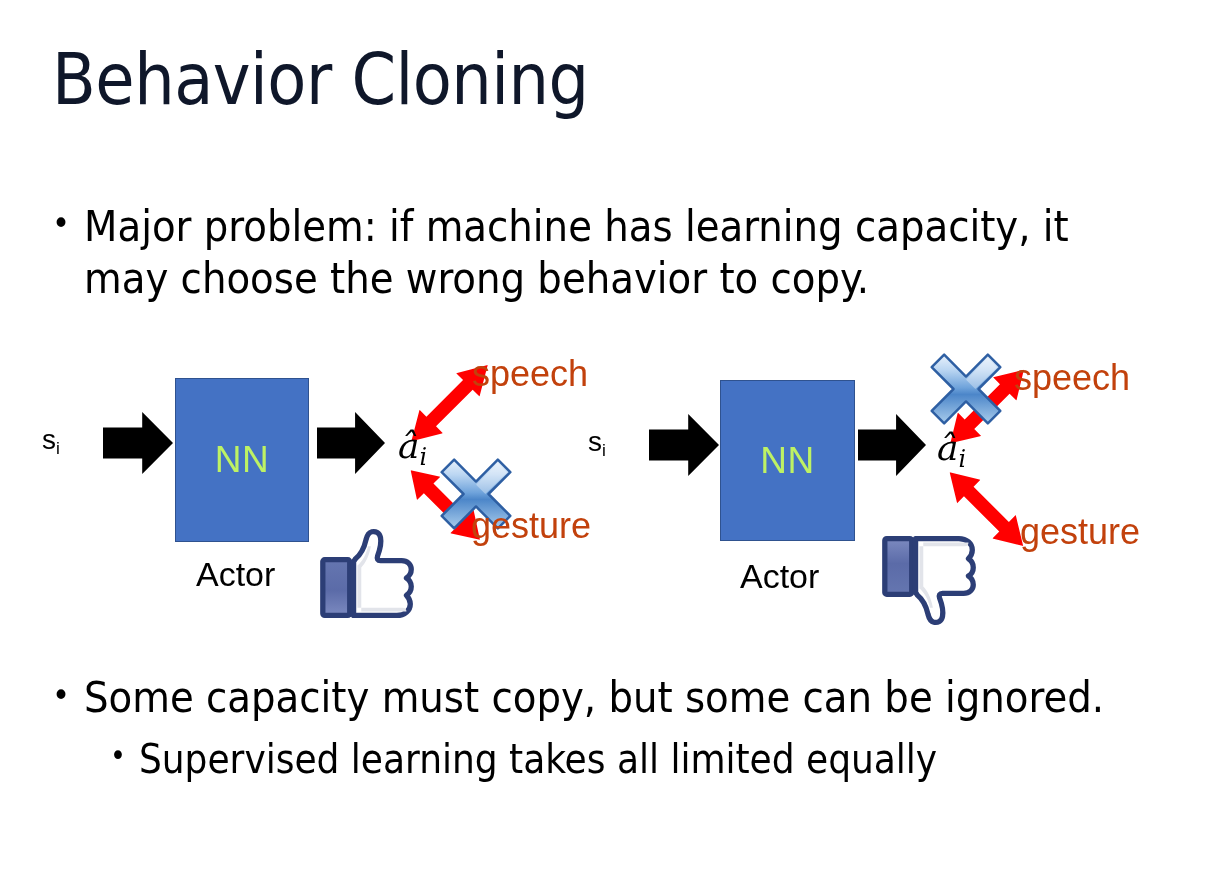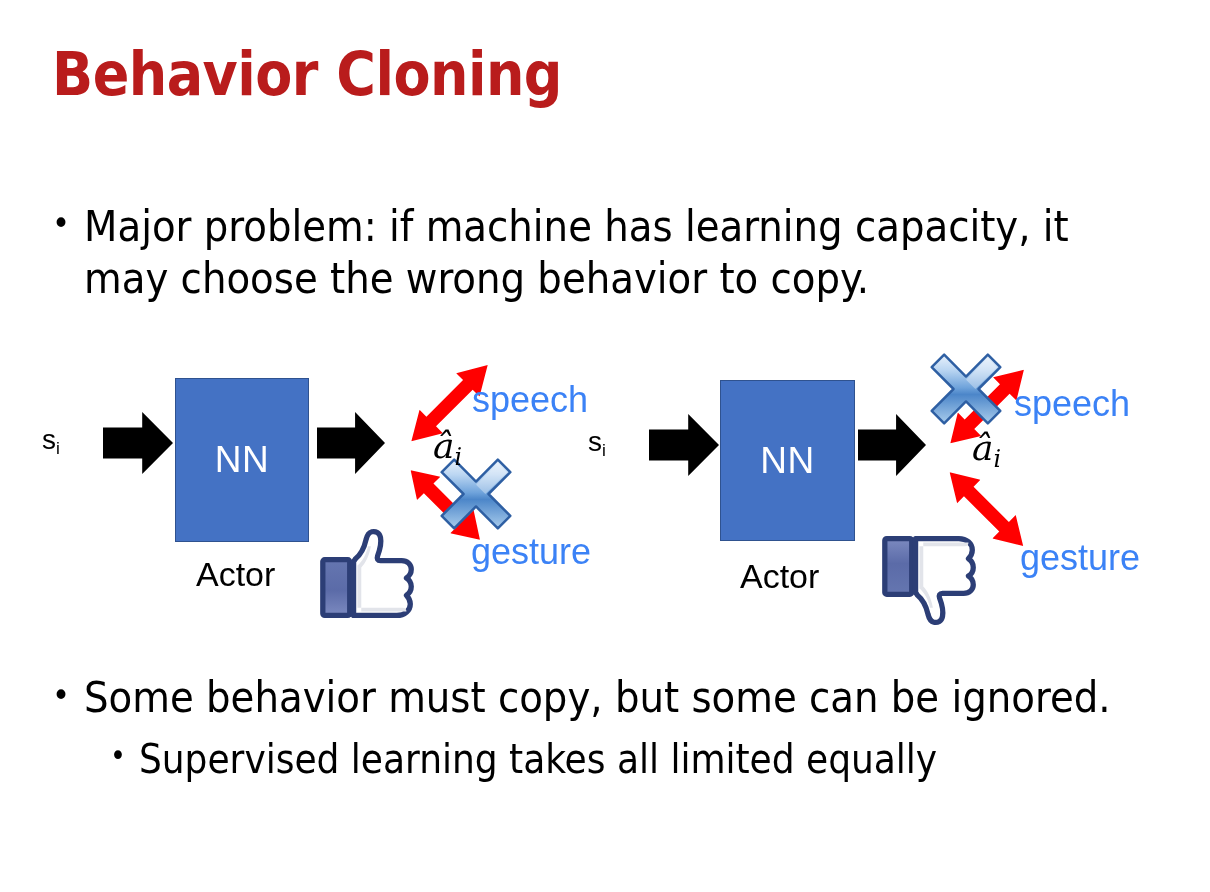--- a/index.html
+++ b/index.html
@@ -15,26 +15,26 @@
     font-family: "Liberation Sans", sans-serif;
     color: #000000;
   }
 
   
   #slide-title {
     position: absolute;
     left: 52px;
     top: 44px;
     font-family: "DejaVu Sans Condensed", "Liberation Sans Narrow", "Liberation Sans", sans-serif;
-    font-size: 60px;
-    font-weight: 700;
+    font-size: 71px;
+    font-weight: 400;
     letter-spacing: -0.5px;
     line-height: 1.0;
     white-space: nowrap;
-    color: #b91c1c;
+    color: #0f172a;
   }
 
   
   .bullet-block {
     position: absolute;
     font-family: "Liberation Sans Narrow", "DejaVu Sans Condensed", "Liberation Sans", sans-serif;
     color: #000000;
   }
   .bullet-row {
     display: flex;
@@ -98,21 +98,21 @@
   .nn-box {
     position: absolute;
     background: #4472C4;
     border: 1px solid #2F528F;
     display: flex;
     align-items: center;
     justify-content: center;
     box-sizing: border-box;
   }
   .nn-box-label {
-    color: #ffffff;
+    color: #bef264;
     font-family: "Liberation Sans", sans-serif;
     font-size: 37px;
     font-weight: 400;
     letter-spacing: 0.5px;
   }
 
   .actor-label {
     position: absolute;
     font-family: Liberation Sans, sans-serif;
     font-size: 34px;
@@ -135,36 +135,34 @@
   }
 
   .action-label {
     position: absolute;
     font-family: "DejaVu Serif", "Liberation Serif", serif;
     font-style: italic;
     font-size: 36px;
     color: #000000;
     white-space: nowrap;
     line-height: 1;
-    margin-left: 35px;
   }
   .action-label sub {
     font-size: 0.66em;
     vertical-align: baseline;
     position: relative;
     top: 0.30em;
   }
 
   .branch-label {
     position: absolute;
     font-family: "Liberation Sans", sans-serif;
     font-size: 36px;
-    color: #3b82f6;
-    white-space: nowrap;
-    margin-top: 26px;
+    color: #c2410c;
+    white-space: nowrap;
   }
 
   .svg-layer {
     position: absolute;
     top: 0;
     left: 0;
     pointer-events: none;
   }
   .svg-layer > * { pointer-events: auto; }
 </style>
@@ -308,21 +306,21 @@
   </div>
 
   <div class="branch-label" style="left:1014px; top:357px;">speech</div>
 
   <div class="branch-label" style="left:1020px; top:511px;">gesture</div>
 </div>
 
 <div class="bullet-block" id="bullet-bottom-1">
   <div class="bullet-row">
     <span class="bullet-dot">•</span>
-    <span class="bullet-text">Some behavior must copy, but some can be ignored.</span>
+    <span class="bullet-text">Some capacity must copy, but some can be ignored.</span>
   </div>
 </div>
 
 <div class="bullet-block" id="bullet-bottom-2">
   <div class="bullet-row">
     <span class="bullet-dot">•</span>
     <span class="bullet-text">Supervised learning takes all limited equally</span>
   </div>
 </div>
 

